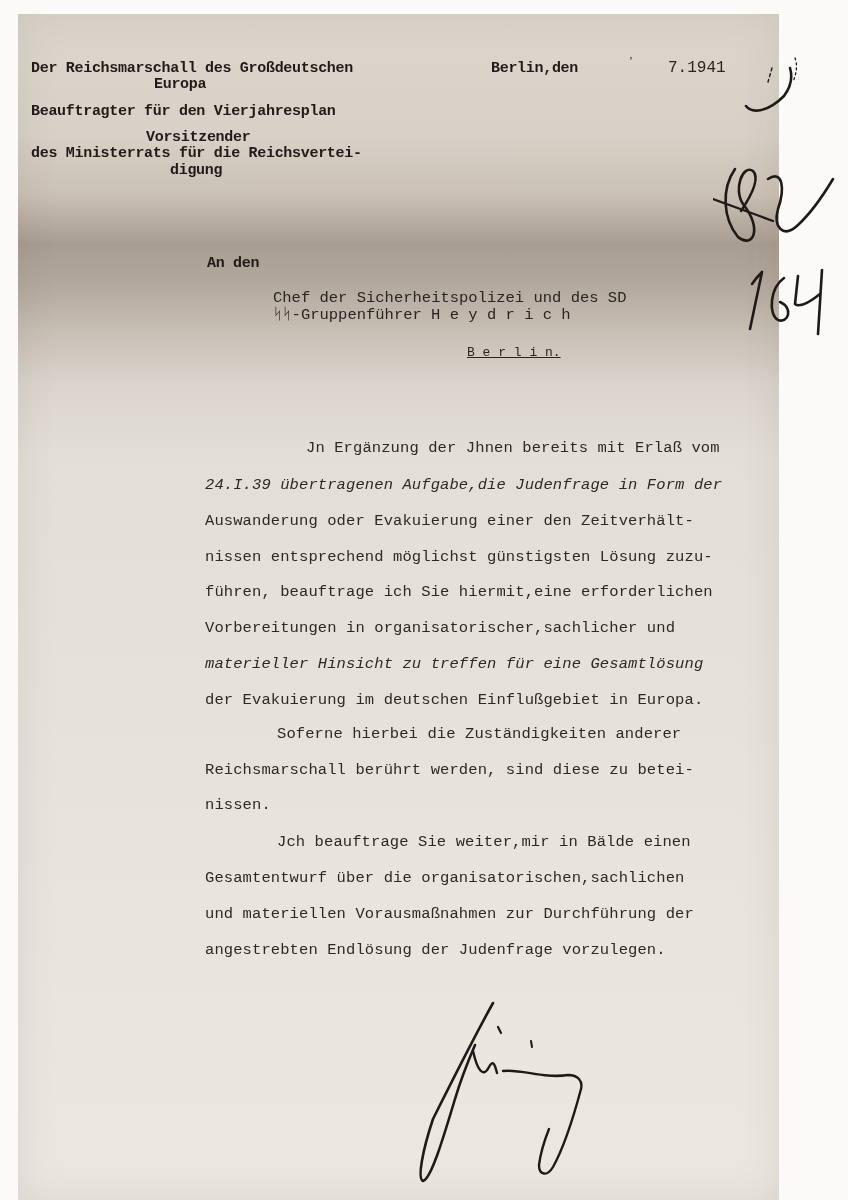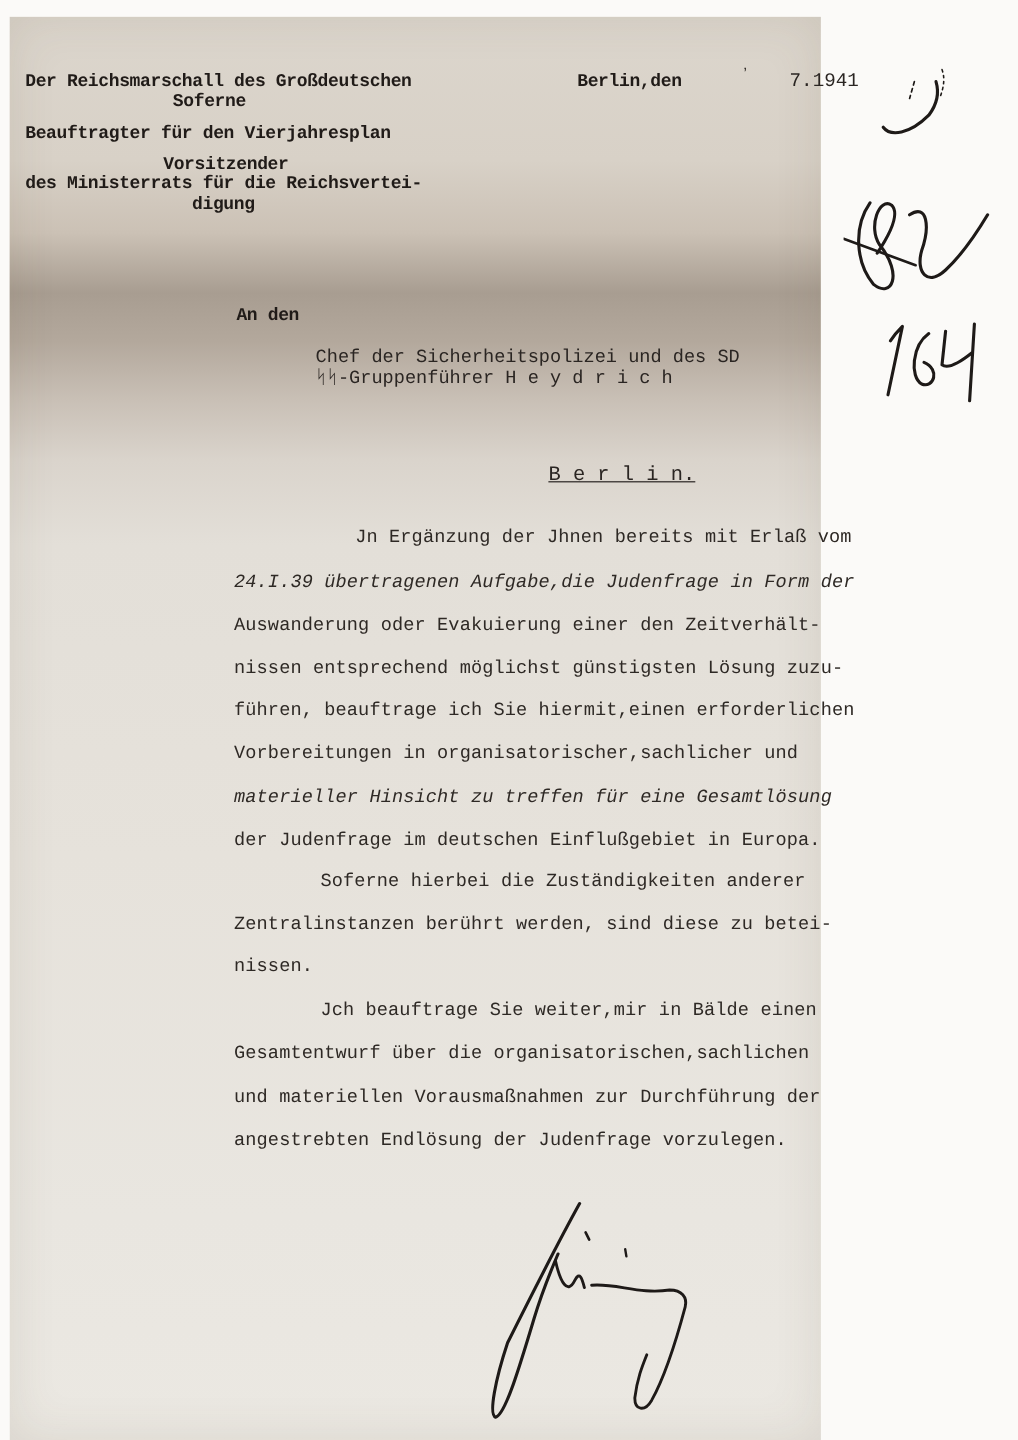--- a/index.html
+++ b/index.html
@@ -3,42 +3,42 @@
 <meta charset="utf-8">
 <style>
   html, body { margin: 0; padding: 0; }
   body {
     width: 848px; height: 1200px;
     background: #fbfaf8;
     position: relative; overflow: hidden;
     font-family: "Liberation Mono", "DejaVu Sans Mono", monospace;
   }
   .page {
-    position: absolute; left: 8px; top: 14px; width: 676px; height: 1186px;
+    position: absolute; left: 18px; top: 14px; width: 761px; height: 1186px;
     background: linear-gradient(to bottom,
       #dcd6cd 0px, #d8d1c7 120px, #cbc1b5 180px, #a89d91 230px,
       #b3a89c 270px, #c9c0b6 320px, #dad4cc 370px, #e3dfd8 440px,
       #e6e2db 700px, #e9e6e0 1000px, #ebe8e2 1186px);
     box-shadow: inset 0 0 40px rgba(90,70,50,0.12);
   }
   .t { position: absolute; color: #2a2522; white-space: pre; font-size: 15px; line-height: 17px; }
   .bold { font-weight: bold; color: #201b18; letter-spacing: -0.3px; }
   .body { font-size: 15.5px; letter-spacing: 0.1px; color: #2e2925; }
   .underline { text-decoration: underline; }
   .hand { position: absolute; }
   .hand path { fill: none; stroke: #1e1a18; stroke-linecap: round; stroke-linejoin: round; }
 </style>
 </head>
 <body>
 
 <div class="page">
 
   <div>
     <div class="t bold" style="left:13px;top:46px;">Der Reichsmarschall des Großdeutschen</div>
-    <div class="t bold" style="left:136px;top:62px;">Soferne</div>
+    <div class="t bold" style="left:136px;top:62px;">Europa</div>
     <div class="t bold" style="left:13px;top:89px;">Beauftragter für den Vierjahresplan</div>
     <div class="t bold" style="left:128px;top:115px;">Vorsitzender</div>
     <div class="t bold" style="left:13px;top:131px;">des Ministerrats für die Reichsvertei-</div>
     <div class="t bold" style="left:152px;top:148px;">digung</div>
   </div>
 
   <div>
     <div class="t bold" style="left:473px;top:46px;">Berlin,den</div>
     <div class="t" style="left:609px;top:40px;font-size:13px;">ʼ</div>
     <div class="t" style="left:650px;top:46px;font-size:16px;">7.1941</div>
@@ -60,34 +60,34 @@
       <path d="M44 14 C 30 24, 28 50, 38 56 C 48 60, 54 44, 40 38" stroke-width="2.6"></path>
       <path d="M58 12 L 55 40 C 60 44, 70 38, 80 30 M82 6 L 78 70" stroke-width="2.6"></path>
     </svg>
     
   </div>
 
   <div>
     <div class="t bold" style="left:189px;top:241px;">An den</div>
     <div class="t" style="left:255px;top:276px;font-size:15.5px;">Chef der Sicherheitspolizei und des SD</div>
     <div class="t" style="left:255px;top:293px;font-size:15.5px;">ᛋᛋ-Gruppenführer H e y d r i c h</div>
-    <div class="t underline" style="left:449px;top:330px;font-size:17px;margin-top:44px;">B e r l i n.</div>
+    <div class="t underline" style="left:449px;top:330px;font-size:13px;">B e r l i n.</div>
   </div>
 
   <div>
     <div class="t body" style="left:253px;top:426px;margin-left:35px;">Jn Ergänzung der Jhnen bereits mit Erlaß vom</div>
     <div class="t body" style="left:187px;top:463px;font-style:italic;">24.I.39 übertragenen Aufgabe,die Judenfrage in Form der</div>
     <div class="t body" style="left:187px;top:499px;">Auswanderung oder Evakuierung einer den Zeitverhält-</div>
     <div class="t body" style="left:187px;top:535px;">nissen entsprechend möglichst günstigsten Lösung zuzu-</div>
-    <div class="t body" style="left:187px;top:570px;">führen, beauftrage ich Sie hiermit,einen erforderlichen</div>
+    <div class="t body" style="left:187px;top:570px;">führen, beauftrage ich Sie hiermit,eine erforderlichen</div>
     <div class="t body" style="left:187px;top:606px;">Vorbereitungen in organisatorischer,sachlicher und</div>
     <div class="t body" style="left:187px;top:642px;font-style:italic;">materieller Hinsicht zu treffen für eine Gesamtlösung</div>
-    <div class="t body" style="left:187px;top:678px;">der Judenfrage im deutschen Einflußgebiet in Europa.</div>
+    <div class="t body" style="left:187px;top:678px;">der Evakuierung im deutschen Einflußgebiet in Europa.</div>
     <div class="t body" style="left:259px;top:712px;">Soferne hierbei die Zuständigkeiten anderer</div>
-    <div class="t body" style="left:187px;top:748px;">Zentralinstanzen berührt werden, sind diese zu betei-</div>
+    <div class="t body" style="left:187px;top:748px;">Reichsmarschall berührt werden, sind diese zu betei-</div>
     <div class="t body" style="left:187px;top:783px;">nissen.</div>
     <div class="t body bold" style="left:259px;top:820px;font-weight:normal;">Jch beauftrage Sie weiter,mir in Bälde einen</div>
     <div class="t body" style="left:187px;top:856px;">Gesamtentwurf über die organisatorischen,sachlichen</div>
     <div class="t body" style="left:187px;top:892px;">und materiellen Vorausmaßnahmen zur Durchführung der</div>
     <div class="t body" style="left:187px;top:928px;">angestrebten Endlösung der Judenfrage vorzulegen.</div>
   </div>
 
   <div style="position:absolute;left:385px;top:975px;">
     <svg class="hand" style="position:static;" width="200" height="200" viewBox="0 0 200 200">
       <path d="M90 14 C 70 50, 50 90, 30 130 C 20 160, 14 190, 20 192 C 28 190, 40 150, 52 110 C 58 90, 66 70, 72 56" stroke-width="2.6"></path>

